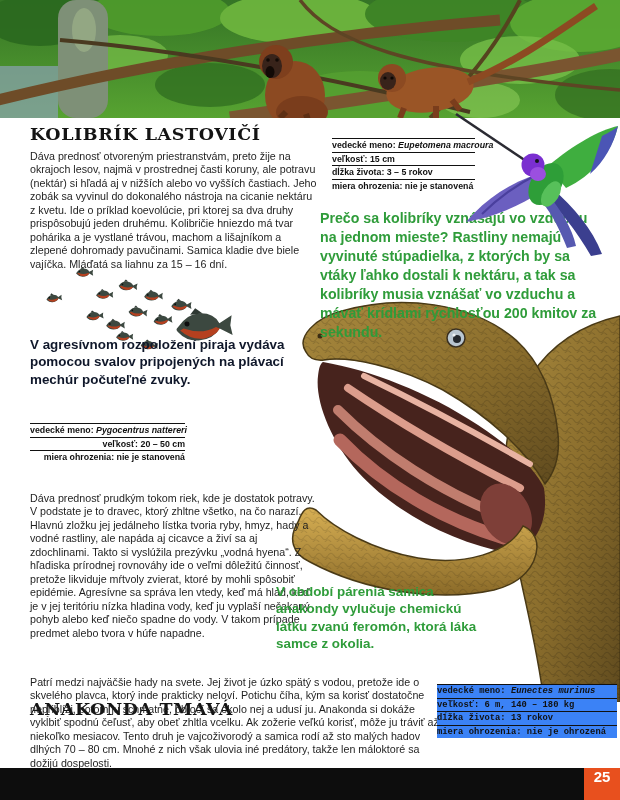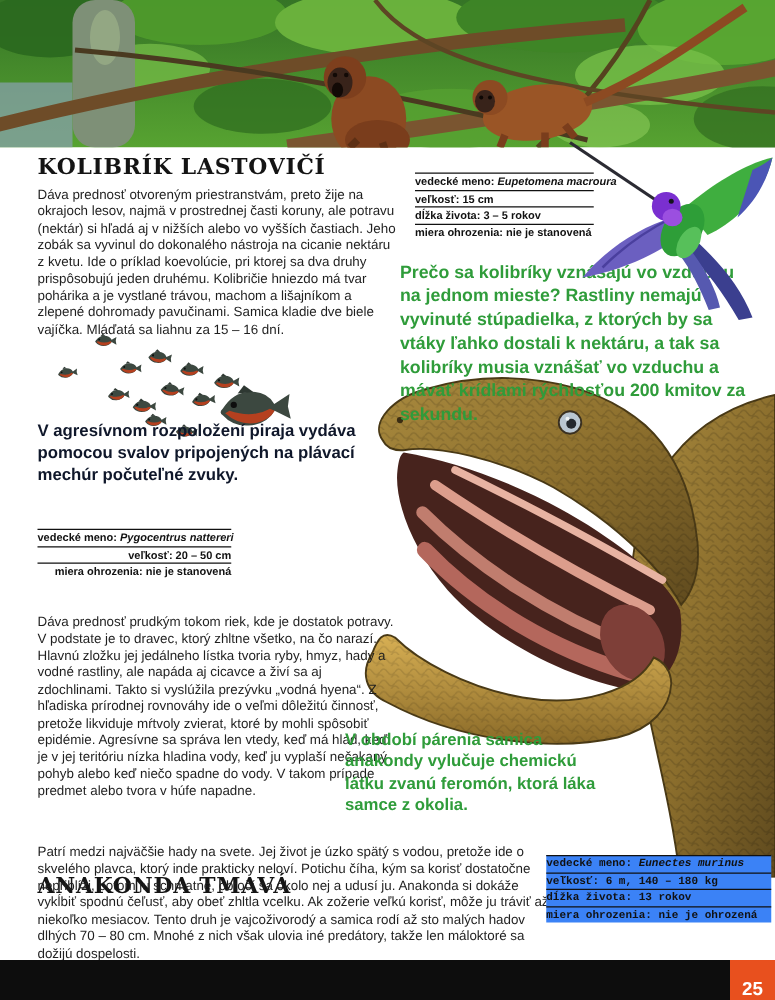--- a/index.html
+++ b/index.html
@@ -15,21 +15,21 @@
   .question{font-size:14.2px;line-height:1.34;}
   .fact{font-size:13.4px;line-height:1.3;}
 
   .factbox{z-index:6;font-size:8.8px;font-weight:bold;color:#111;
            border-top:1.5px solid #111;}
   .factbox .row{border-bottom:1.5px solid #111;padding:1px 0 1.5px 0;white-space:nowrap;}
   .factbox .row:last-child{border-bottom:none;}
   .factbox .it{font-style:italic;}
 
   .footer-bar{z-index:8;}
-  .page-badge{z-index:9;display:flex;align-items:flex-end;justify-content:center;
+  .page-badge{z-index:9;display:flex;align-items:flex-start;justify-content:center;
               color:#fff;font-weight:bold;font-size:15px;}
 
   .z1{z-index:1}.z2{z-index:2}.z4{z-index:7}
 </style>
 </head>
 <body>
 
 <div class="page">
 
   <div class="abs z1" style="left:0;top:0;width:620px;height:118px;">

